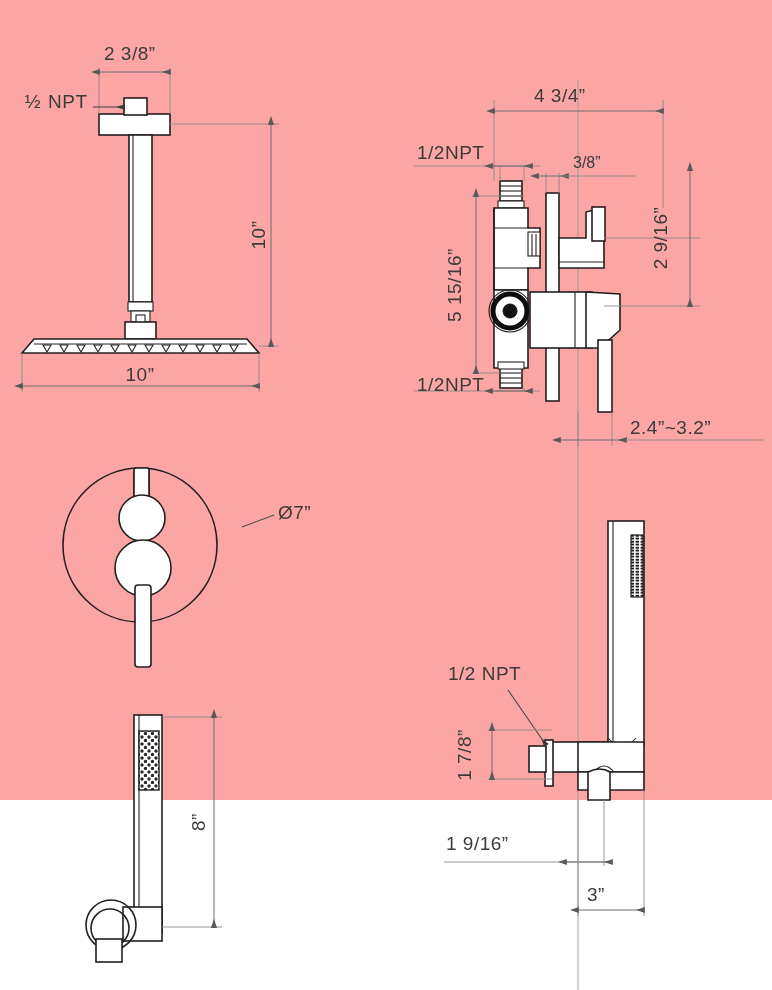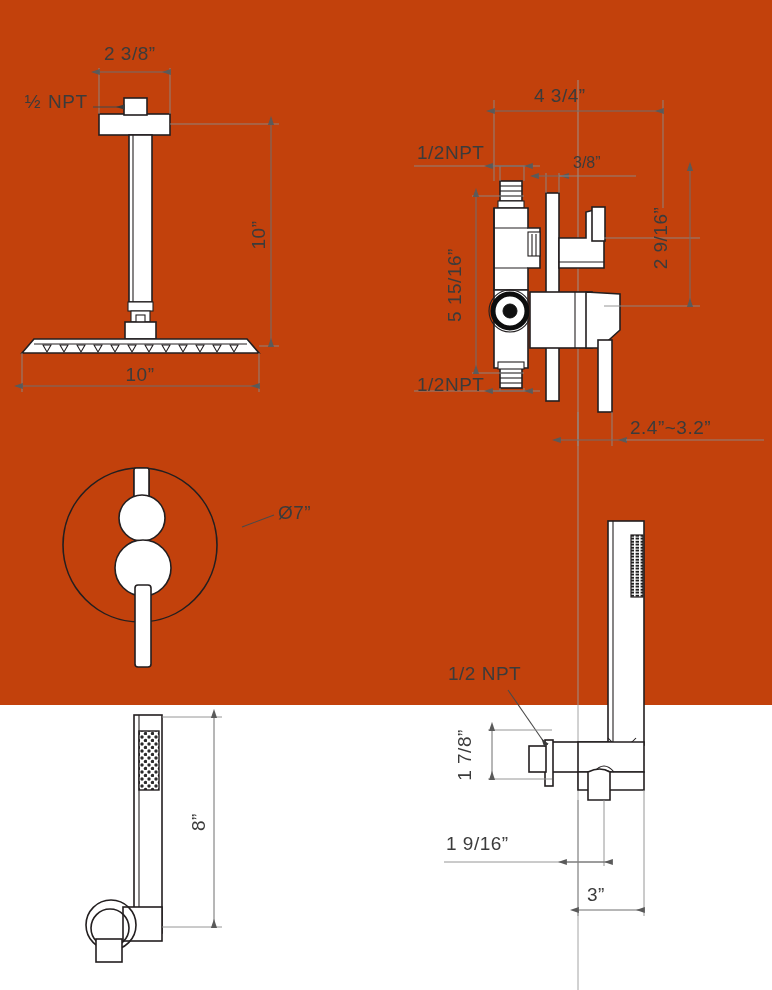--- a/index.html
+++ b/index.html
@@ -10,22 +10,22 @@
   body {
     width: 772px;
     height: 990px;
     font-family: "Liberation Sans", sans-serif;
     color: #231f20;
     overflow: hidden;
   }
   #sheet {
     position: relative;
     width: 772px;
-    height: 705px;
-    background: #c2410c;
+    height: 800px;
+    background: #fca5a5;
   }
   #sheet svg {
     position: absolute;
     left: 0;
     top: 0;
   }
   .dimtext {
     font-family: "Liberation Sans", sans-serif;
     font-size: 19px;
     fill: #3b3b3b;

